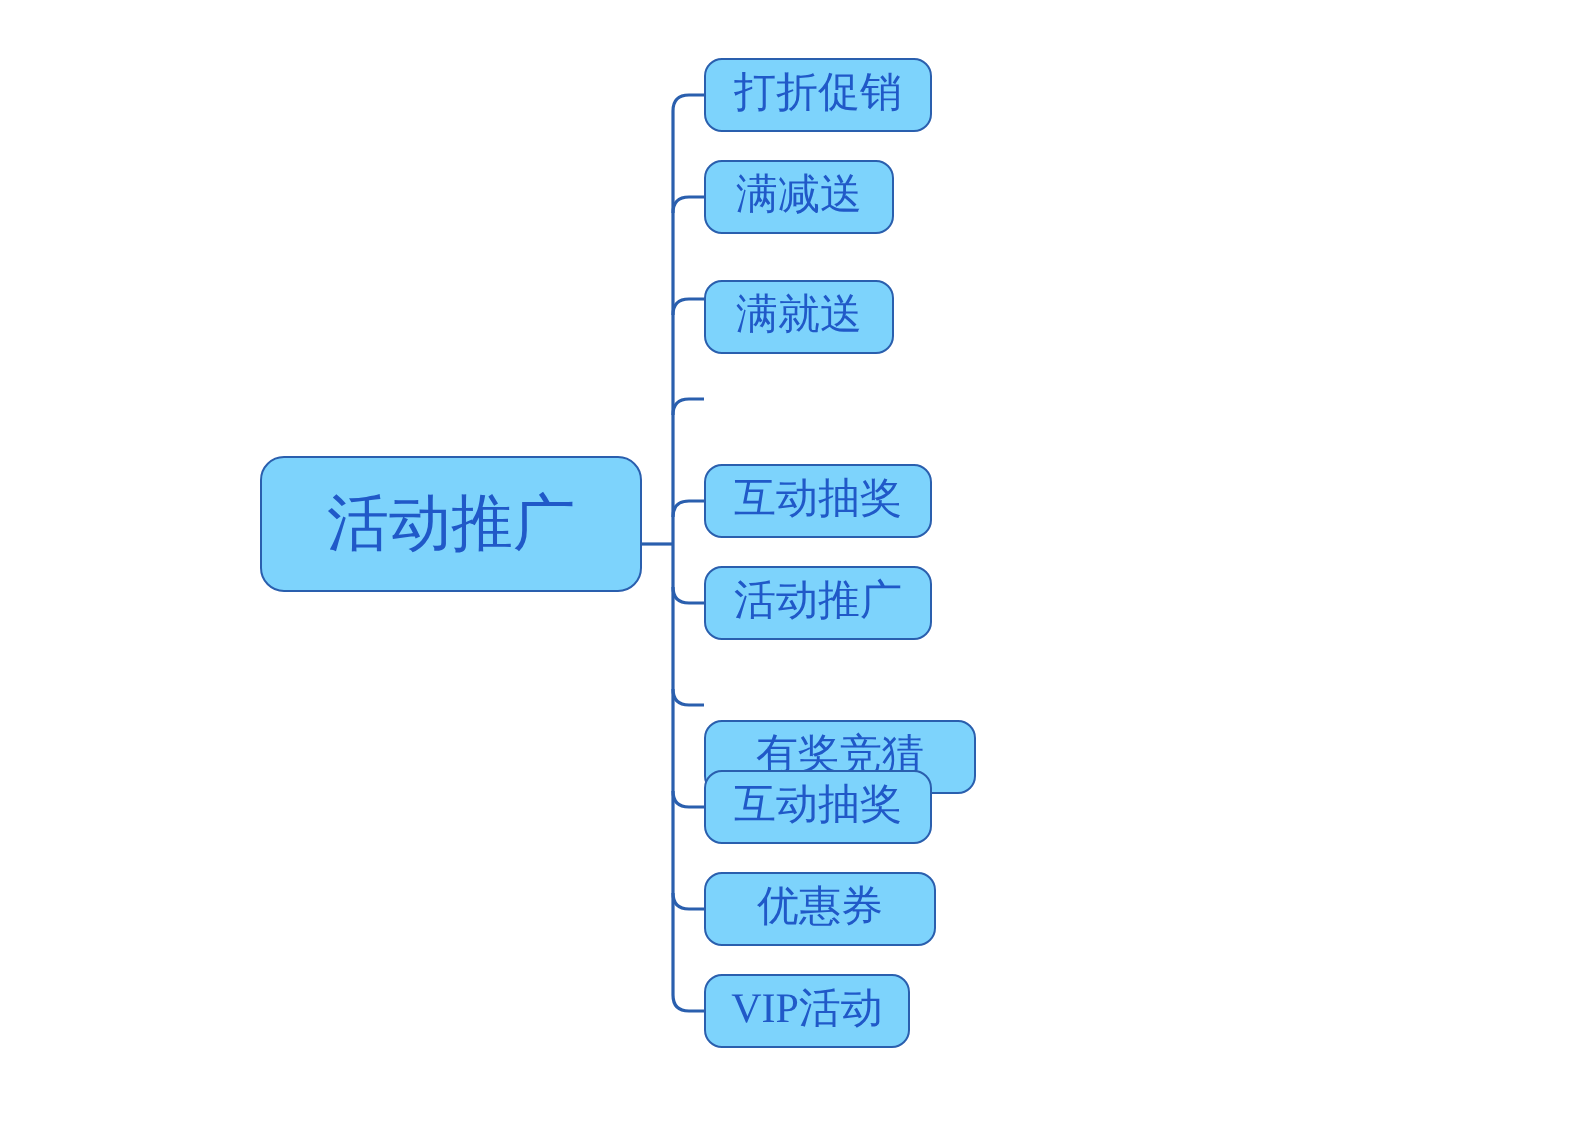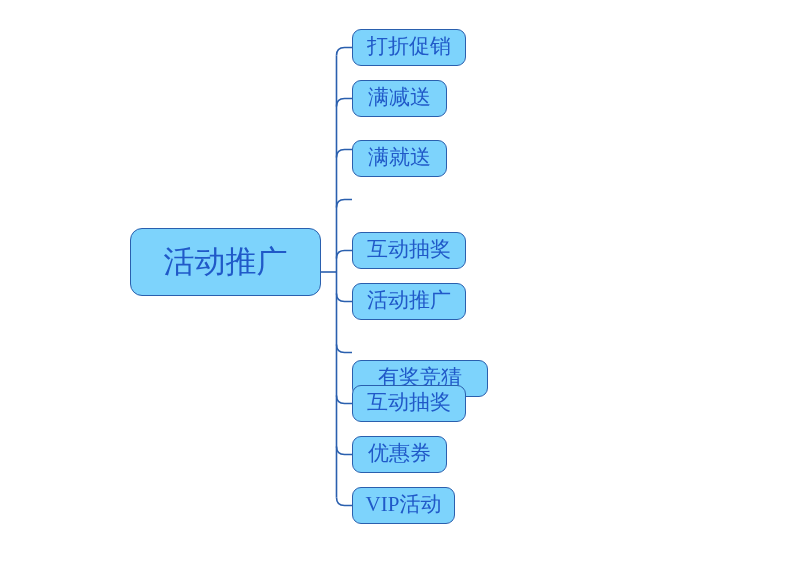--- a/index.html
+++ b/index.html
@@ -95,20 +95,20 @@
   </div>
   <div class="node child-node" style="top:283px; width:114px;">
     <span class="node-label">活动推广</span>
   </div>
   <div class="node child-node" style="top:322px; width:136px;margin-top:38px;">
     <span class="node-label">有奖竞猜</span>
   </div>
   <div class="node child-node" style="top:385px; width:114px;">
     <span class="node-label">互动抽奖</span>
   </div>
-  <div class="node child-node" style="top:436px; width:95px;">
+  <div class="node child-node" style="top:436px; width:116px;">
     <span class="node-label">优惠券</span>
   </div>
   <div class="node child-node" style="top:487px; width:103px;justify-content:center;">
     <span class="node-label">VIP活动</span>
   </div>
 
 </div>
 
 </body></html>

